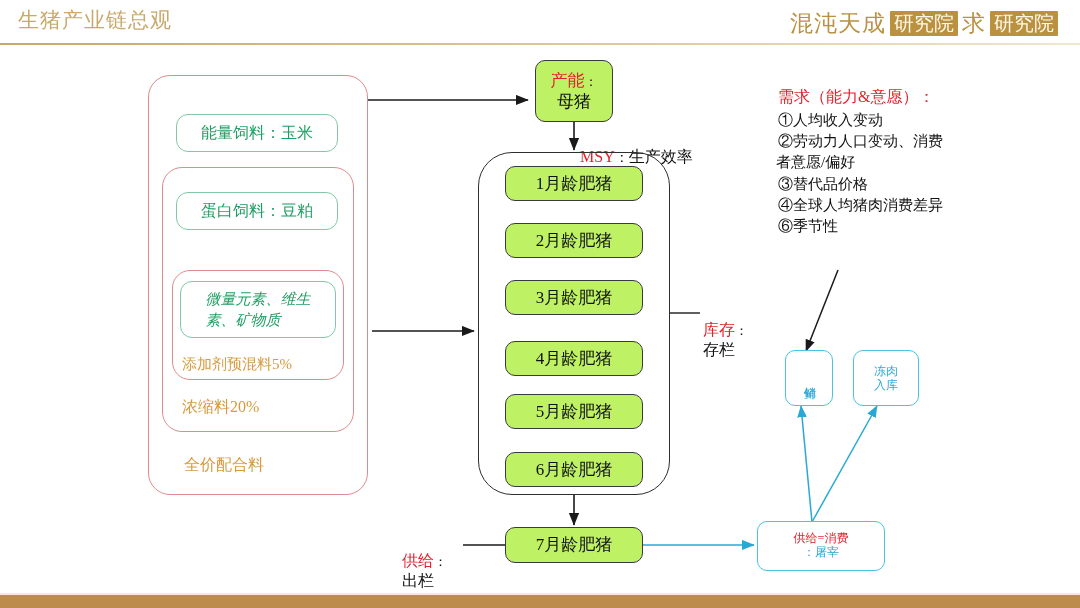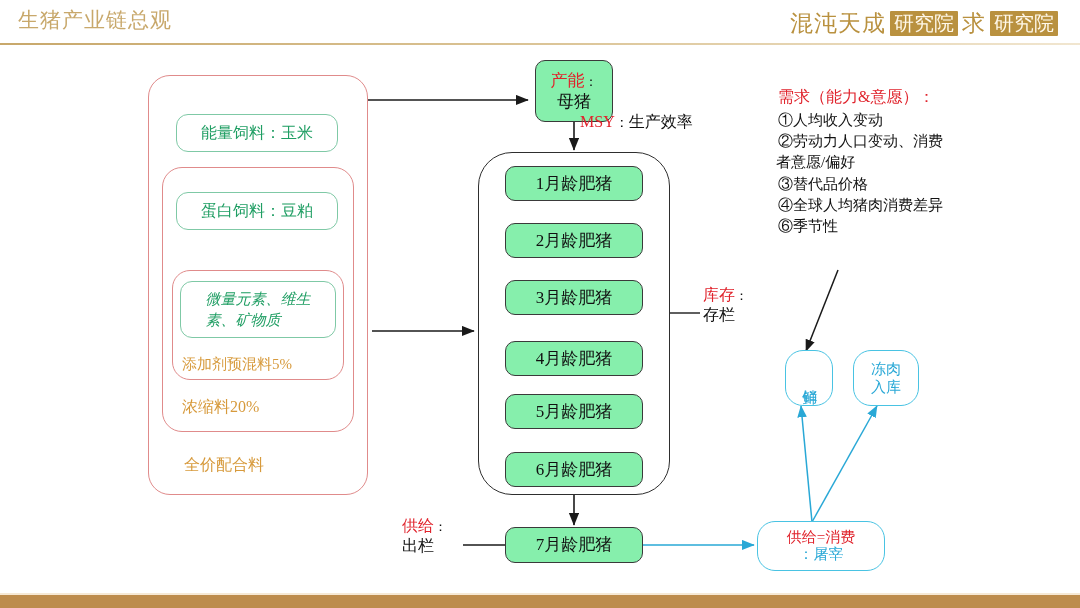--- a/index.html
+++ b/index.html
@@ -27,30 +27,30 @@
   
   .box{position:absolute;box-sizing:border-box;display:flex;align-items:center;
        justify-content:center;text-align:center;line-height:1.15;}
 
   .red-outer{border:1.2px solid #e08b8b;border-radius:22px;}
   .red-mid  {border:1.2px solid #e08b8b;border-radius:20px;}
   .red-in   {border:1.2px solid #e08b8b;border-radius:18px;}
   .green-box{border:1.2px solid #7fc9a6;border-radius:12px;color:#1f9e63;font-size:16px;}
   .gold-label{position:absolute;color:#d79a3c;font-size:16px;white-space:nowrap;}
 
-  .black-box{border:1.3px solid #3a3a3a;border-radius:10px;color:#111;font-size:17px;background:#86efac;}
+  .black-box{border:1.3px solid #3a3a3a;border-radius:10px;color:#111;font-size:17px;background:#bef264;}
   .black-round{border:1.6px solid #2e2e2e;border-radius:34px;background:transparent;}
 
-  .cyan-box{border:1.3px solid #49c3e3;border-radius:18px;color:#29a8d6;font-size:15px;background:#fff;}
+  .cyan-box{border:1.3px solid #49c3e3;border-radius:10px;color:#29a8d6;font-size:12px;background:#fff;}
 
   .red-text{color:#e0232c;}
   .blk-text{color:#111;}
   .cyan-text{color:#29a8d6;}
 
-  .free-label{position:absolute;font-size:16px;line-height:1.25;white-space:nowrap;}
+  .free-label{position:absolute;font-size:16px;line-height:1.25;white-space:nowrap;margin-top:35px;}
 
   #demand{position:absolute;left:778px;top:86px;width:240px;font-size:15px;line-height:1.42;color:#111;}
   #demand .dtitle{color:#e0232c;font-size:16px;display:block;margin-bottom:1px;font-family:Liberation Serif, serif;}
   #demand .ditem{display:block;}
 
   svg#wires{position:absolute;left:0;top:0;width:1080px;height:608px;pointer-events:none;}
 </style>
 </head>
 <body>
 

